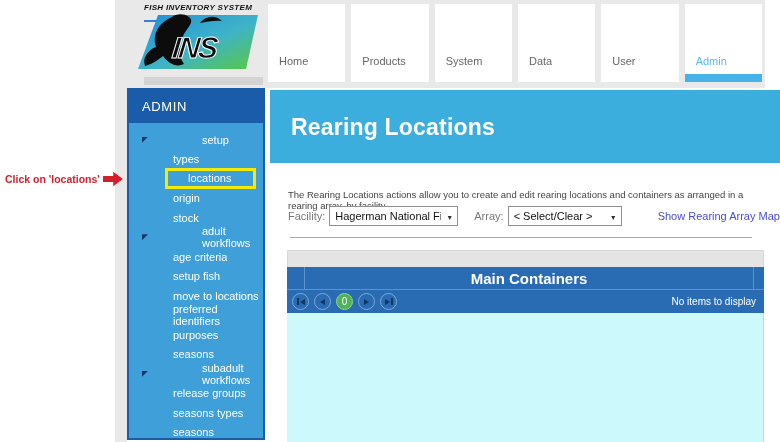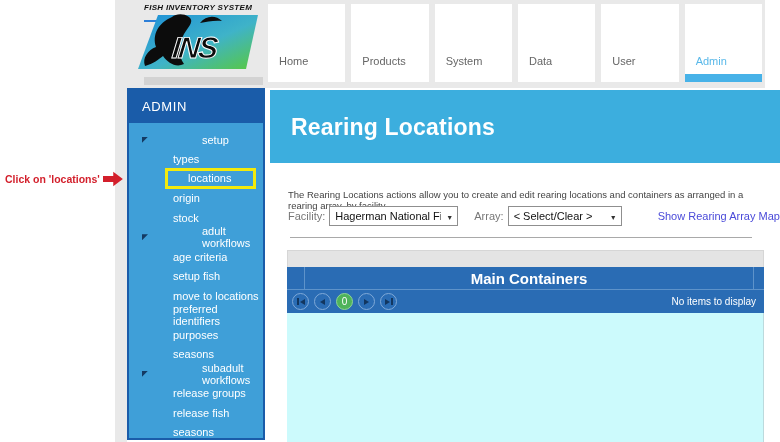--- a/index.html
+++ b/index.html
@@ -177,21 +177,21 @@
       </div>
 
     <div class="group-row">
       <span class="tri"></span>
       <span>subadult workflows</span>
     </div>
     <div class="child-row">
         <span>release groups</span>
       </div>
     <div class="child-row">
-        <span>release fish</span>
+        <span>seasons types</span>
       </div>
     <div class="child-row">
         <span>seasons</span>
       </div>
   </div>
 </aside>
 
 <div class="banner">
   <h1>Rearing Locations</h1>
 </div>

